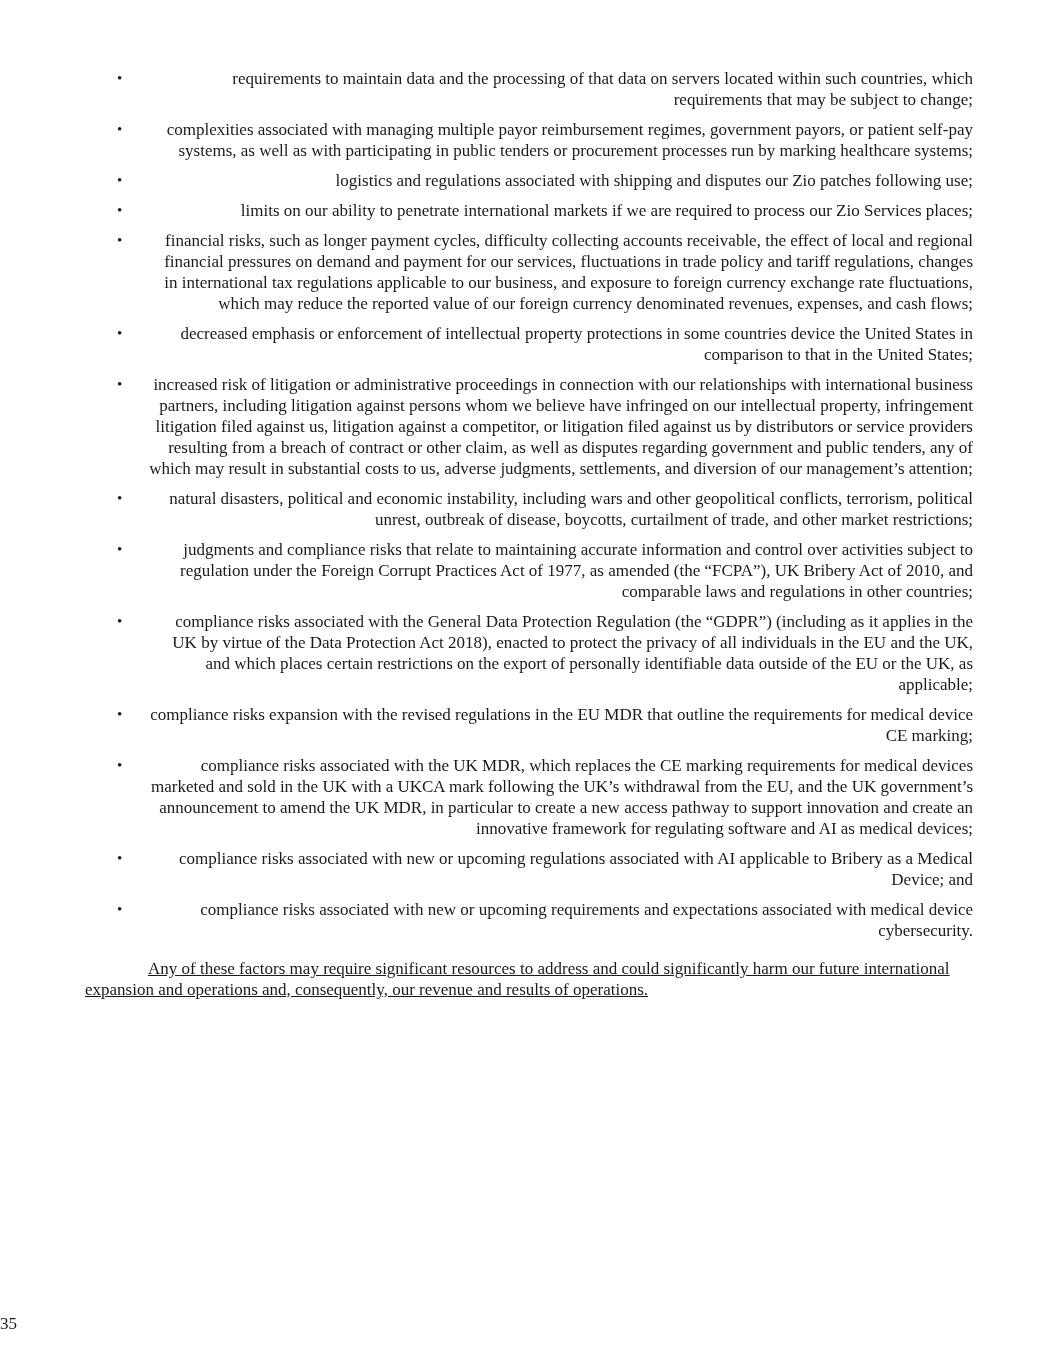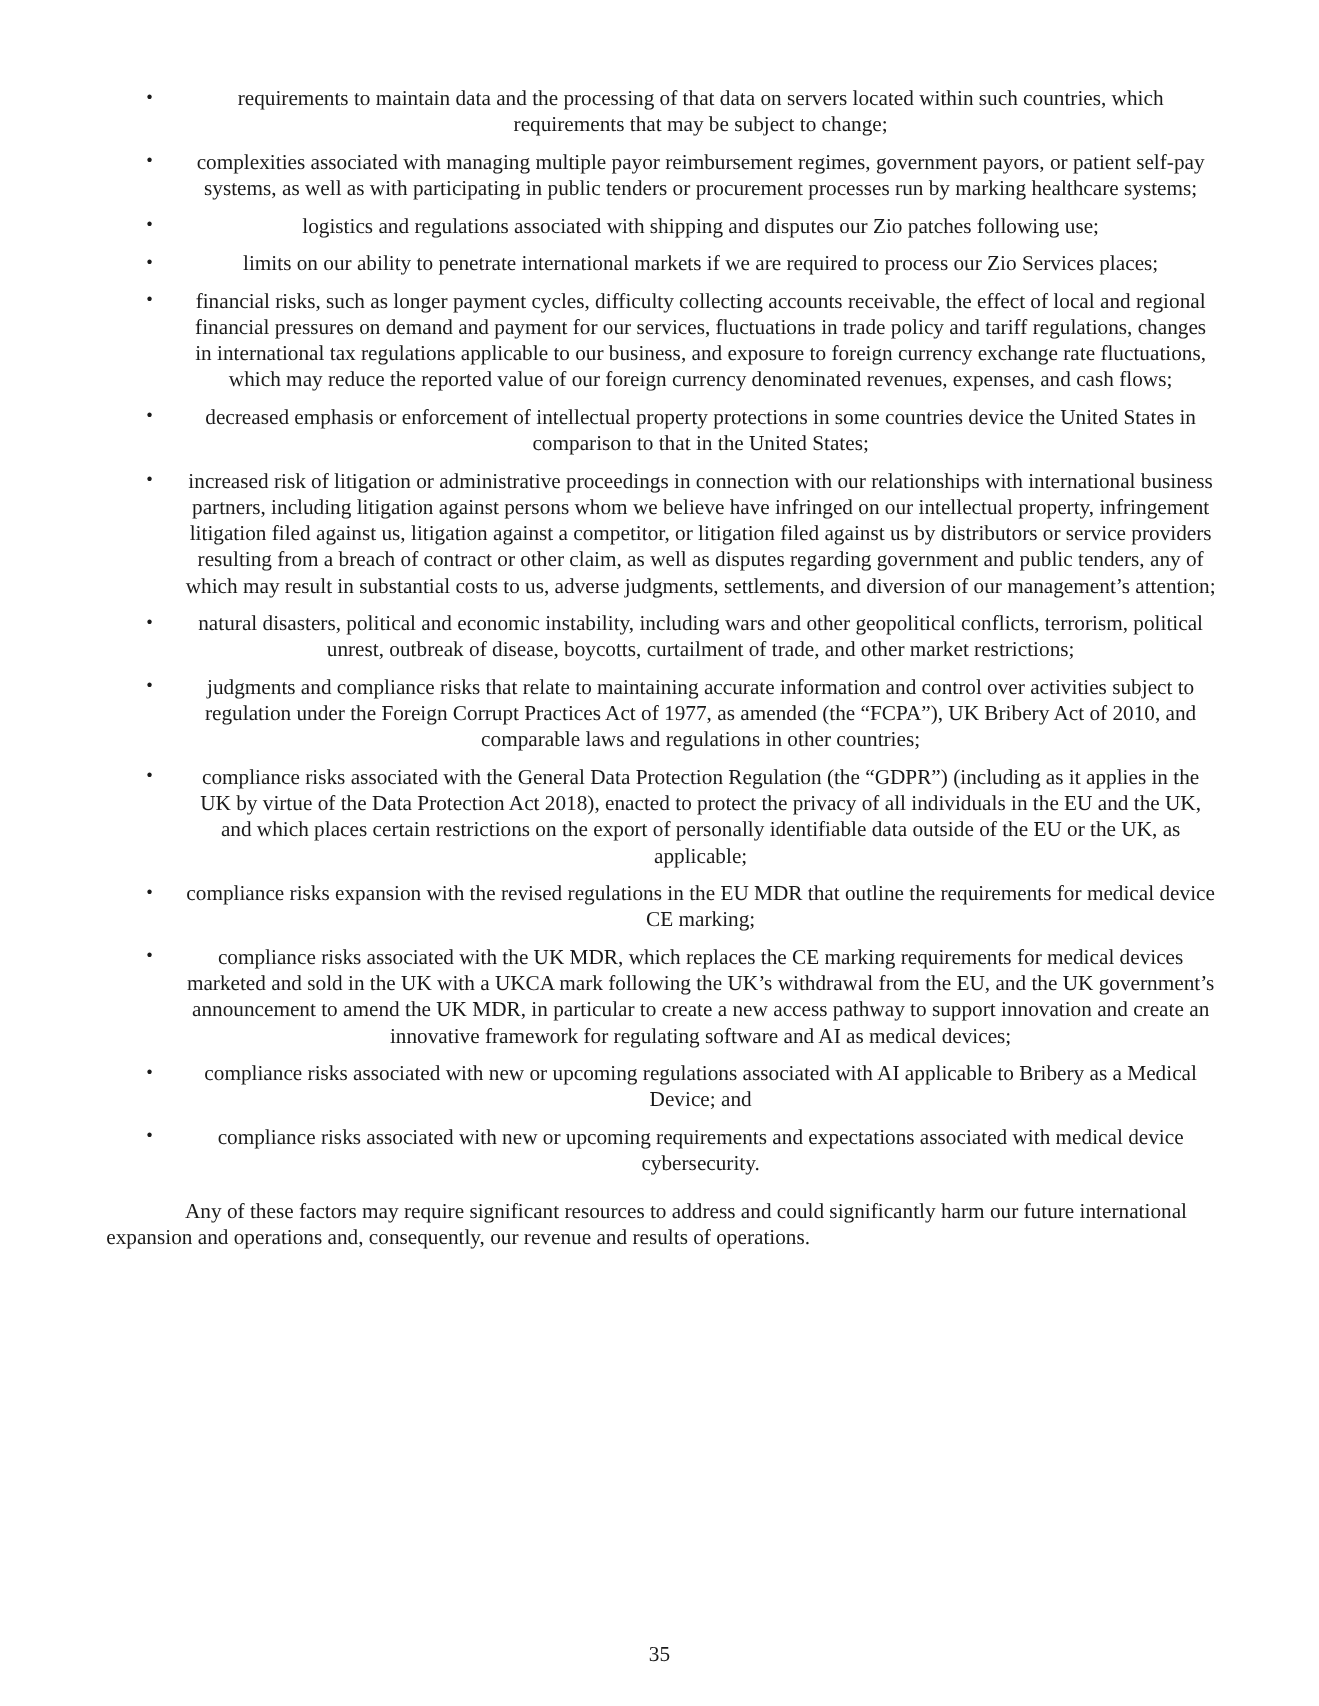--- a/index.html
+++ b/index.html
@@ -31,34 +31,34 @@
   }
   .bullet-marker {
     flex: 0 0 63px;
     box-sizing: border-box;
     padding-left: 32px;
     font-size: 15px;
     line-height: 21px;
   }
   .bullet-text {
     flex: 1 1 auto;
-    text-align: center;
+    text-align: right;
   }
   .closing {
     margin: 17px 0 16px 0;
     font-size: 17px;
     line-height: 21px;
     text-indent: 63px;
+    text-decoration: underline;
   }
   .page-number {
     position: absolute;
     left: 0;
     right: 0;
     top: 1313px;
-    text-align: center;
     font-size: 17px;
     line-height: 21px;
   }
 </style>
 </head>
 <body>
 
 <div class="page">
   <div class="content">
     <div class="bullet-list">

